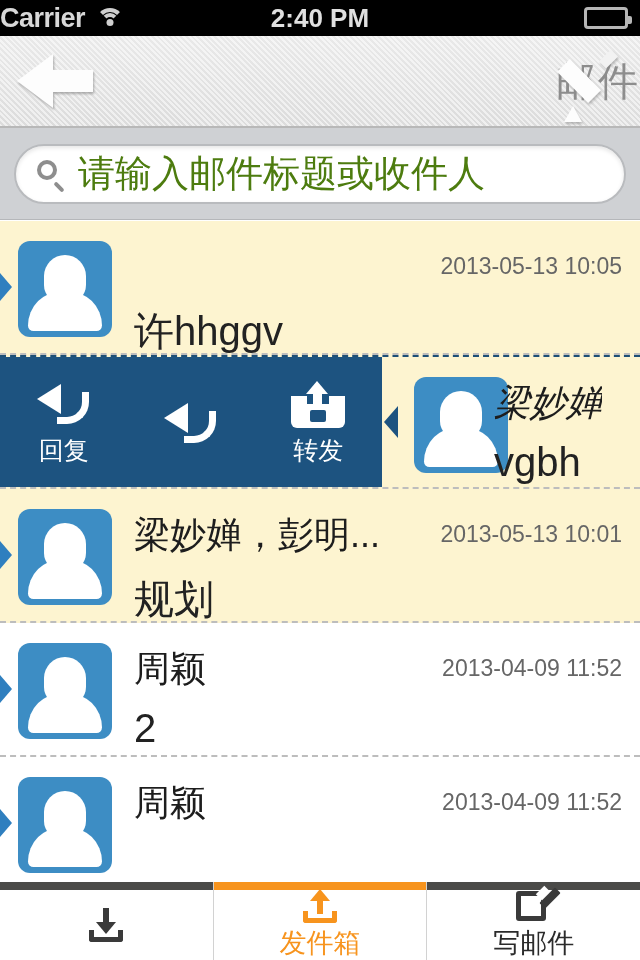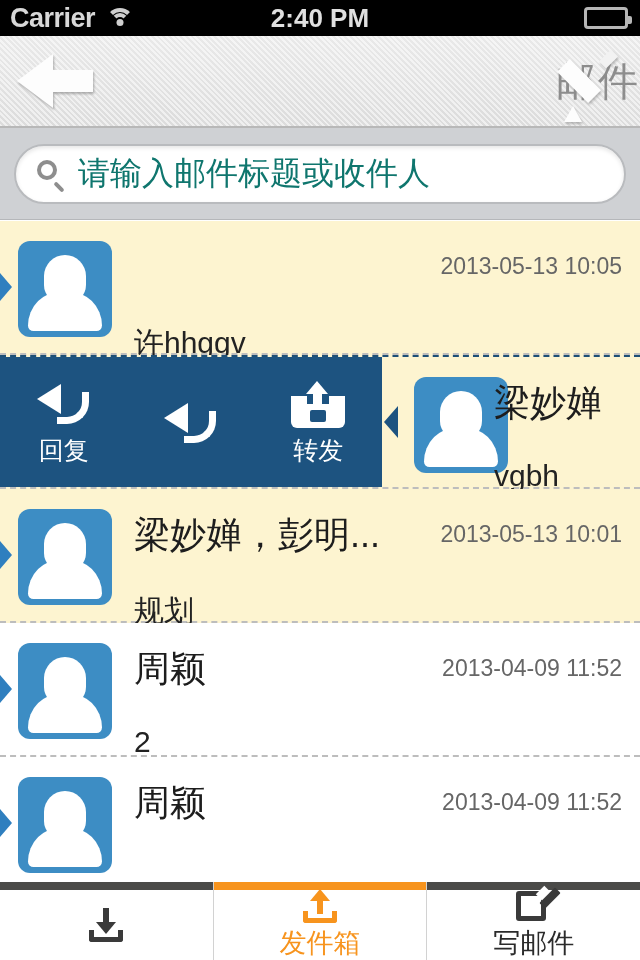--- a/index.html
+++ b/index.html
@@ -10,21 +10,21 @@
     overflow: hidden;
   }
   #app { position: relative; width: 640px; height: 960px; overflow: hidden; }
 
   
   .statusbar {
     height: 36px; background: #000000;
     display: flex; align-items: center;
     position: relative;
   }
-  .sb-left { display: flex; align-items: center; gap: 10px; padding-left: 10px; }
+  .sb-left { display: flex; align-items: center; gap: 10px; }
   .sb-carrier { color: #d8d8d8; font-size: 27px; font-weight: bold; letter-spacing: -0.5px; }
   .wifi-icon { width: 30px; height: 22px; position: relative; }
   .wifi-icon i {
     position: absolute; border: 4px solid #cfcfcf; border-bottom-color: transparent;
     border-left-color: transparent; border-right-color: transparent; border-radius: 50%;
     left: 50%; transform: translateX(-50%);
   }
   .wifi-icon i:nth-child(1) { width: 28px; height: 28px; top: 1px; }
   .wifi-icon i:nth-child(2) { width: 18px; height: 18px; top: 6px; }
   .wifi-icon i:nth-child(3) {
@@ -101,21 +101,21 @@
   }
   .search-icon { width: 30px; height: 30px; position: relative; flex: 0 0 auto; margin-right: 12px; }
   .search-icon .ring {
     position: absolute; left: 1px; top: 1px; width: 20px; height: 20px;
     border: 4px solid #8e8e8e; border-radius: 50%;
   }
   .search-icon .hdl {
     position: absolute; right: 1px; bottom: 0px; width: 12px; height: 4px;
     background: #8e8e8e; transform: rotate(45deg); border-radius: 2px;
   }
-  .search-ph { font-size: 32px; color: #0f766e; white-space: nowrap; }
+  .search-ph { font-size: 37px; color: #4d7c0f; white-space: nowrap; }
 
   
   .list { position: absolute; top: 221px; left: 0; right: 0; bottom: 78px; overflow: hidden; }
   .row {
     position: relative; height: 134px; background: #fdf4d0;
     border-bottom: 2px dashed #bdbdbd;
   }
   .row.read { background: #ffffff; }
   .row-chevron {
     position: absolute; left: 0; top: 50%; transform: translateY(-50%);
@@ -132,21 +132,21 @@
   }
   .avatar .shoulders {
     position: absolute; left: 50%; transform: translateX(-50%); bottom: 6px;
     width: 74px; height: 40px; background: #ffffff; border-radius: 38px 38px 6px 6px;
   }
   .row-sender {
     position: absolute; left: 134px; top: 22px; font-size: 36px; color: #1d1d1d;
     max-width: 290px; white-space: nowrap; overflow: hidden;
   }
   .row-subject {
-    position: absolute; left: 134px; top: 102px; font-size: 30px; color: #222222;
+    position: absolute; left: 134px; top: 83px; font-size: 40px; color: #222222;
     max-width: 420px; white-space: nowrap; overflow: hidden;
   }
   .row-time {
     position: absolute; right: 18px; top: 32px; font-size: 23px; color: #666666;
     white-space: nowrap;
   }
 
   
   .row.swiped { background: #fdf4d0; border-top: 2px dashed #1d4f76; }
   .actions {
@@ -195,21 +195,21 @@
   }
   .trash .bar { position: absolute; top: 14px; width: 4px; height: 28px; background: #ffffff; }
   .trash .bar.b1 { left: 13px; }
   .trash .bar.b2 { left: 25px; }
   .swipe-chevron {
     position: absolute; left: 384px; top: 50%; transform: translateY(-50%);
     width: 0; height: 0; border-top: 16px solid transparent; border-bottom: 16px solid transparent;
     border-right: 14px solid #1d5380;
   }
   .swiped .avatar { left: 414px; }
-  .swiped .row-sender { left: 494px; }
+  .swiped .row-sender { left: 494px; font-style: italic; }
   .swiped .row-subject { left: 494px; }
 
   
   .tabbar {
     position: absolute; left: 0; right: 0; bottom: 0; height: 78px;
     background: #ffffff; display: flex;
   }
   .tab {
     flex: 1; position: relative; display: flex; flex-direction: column;
     align-items: center; justify-content: center; gap: 2px;

